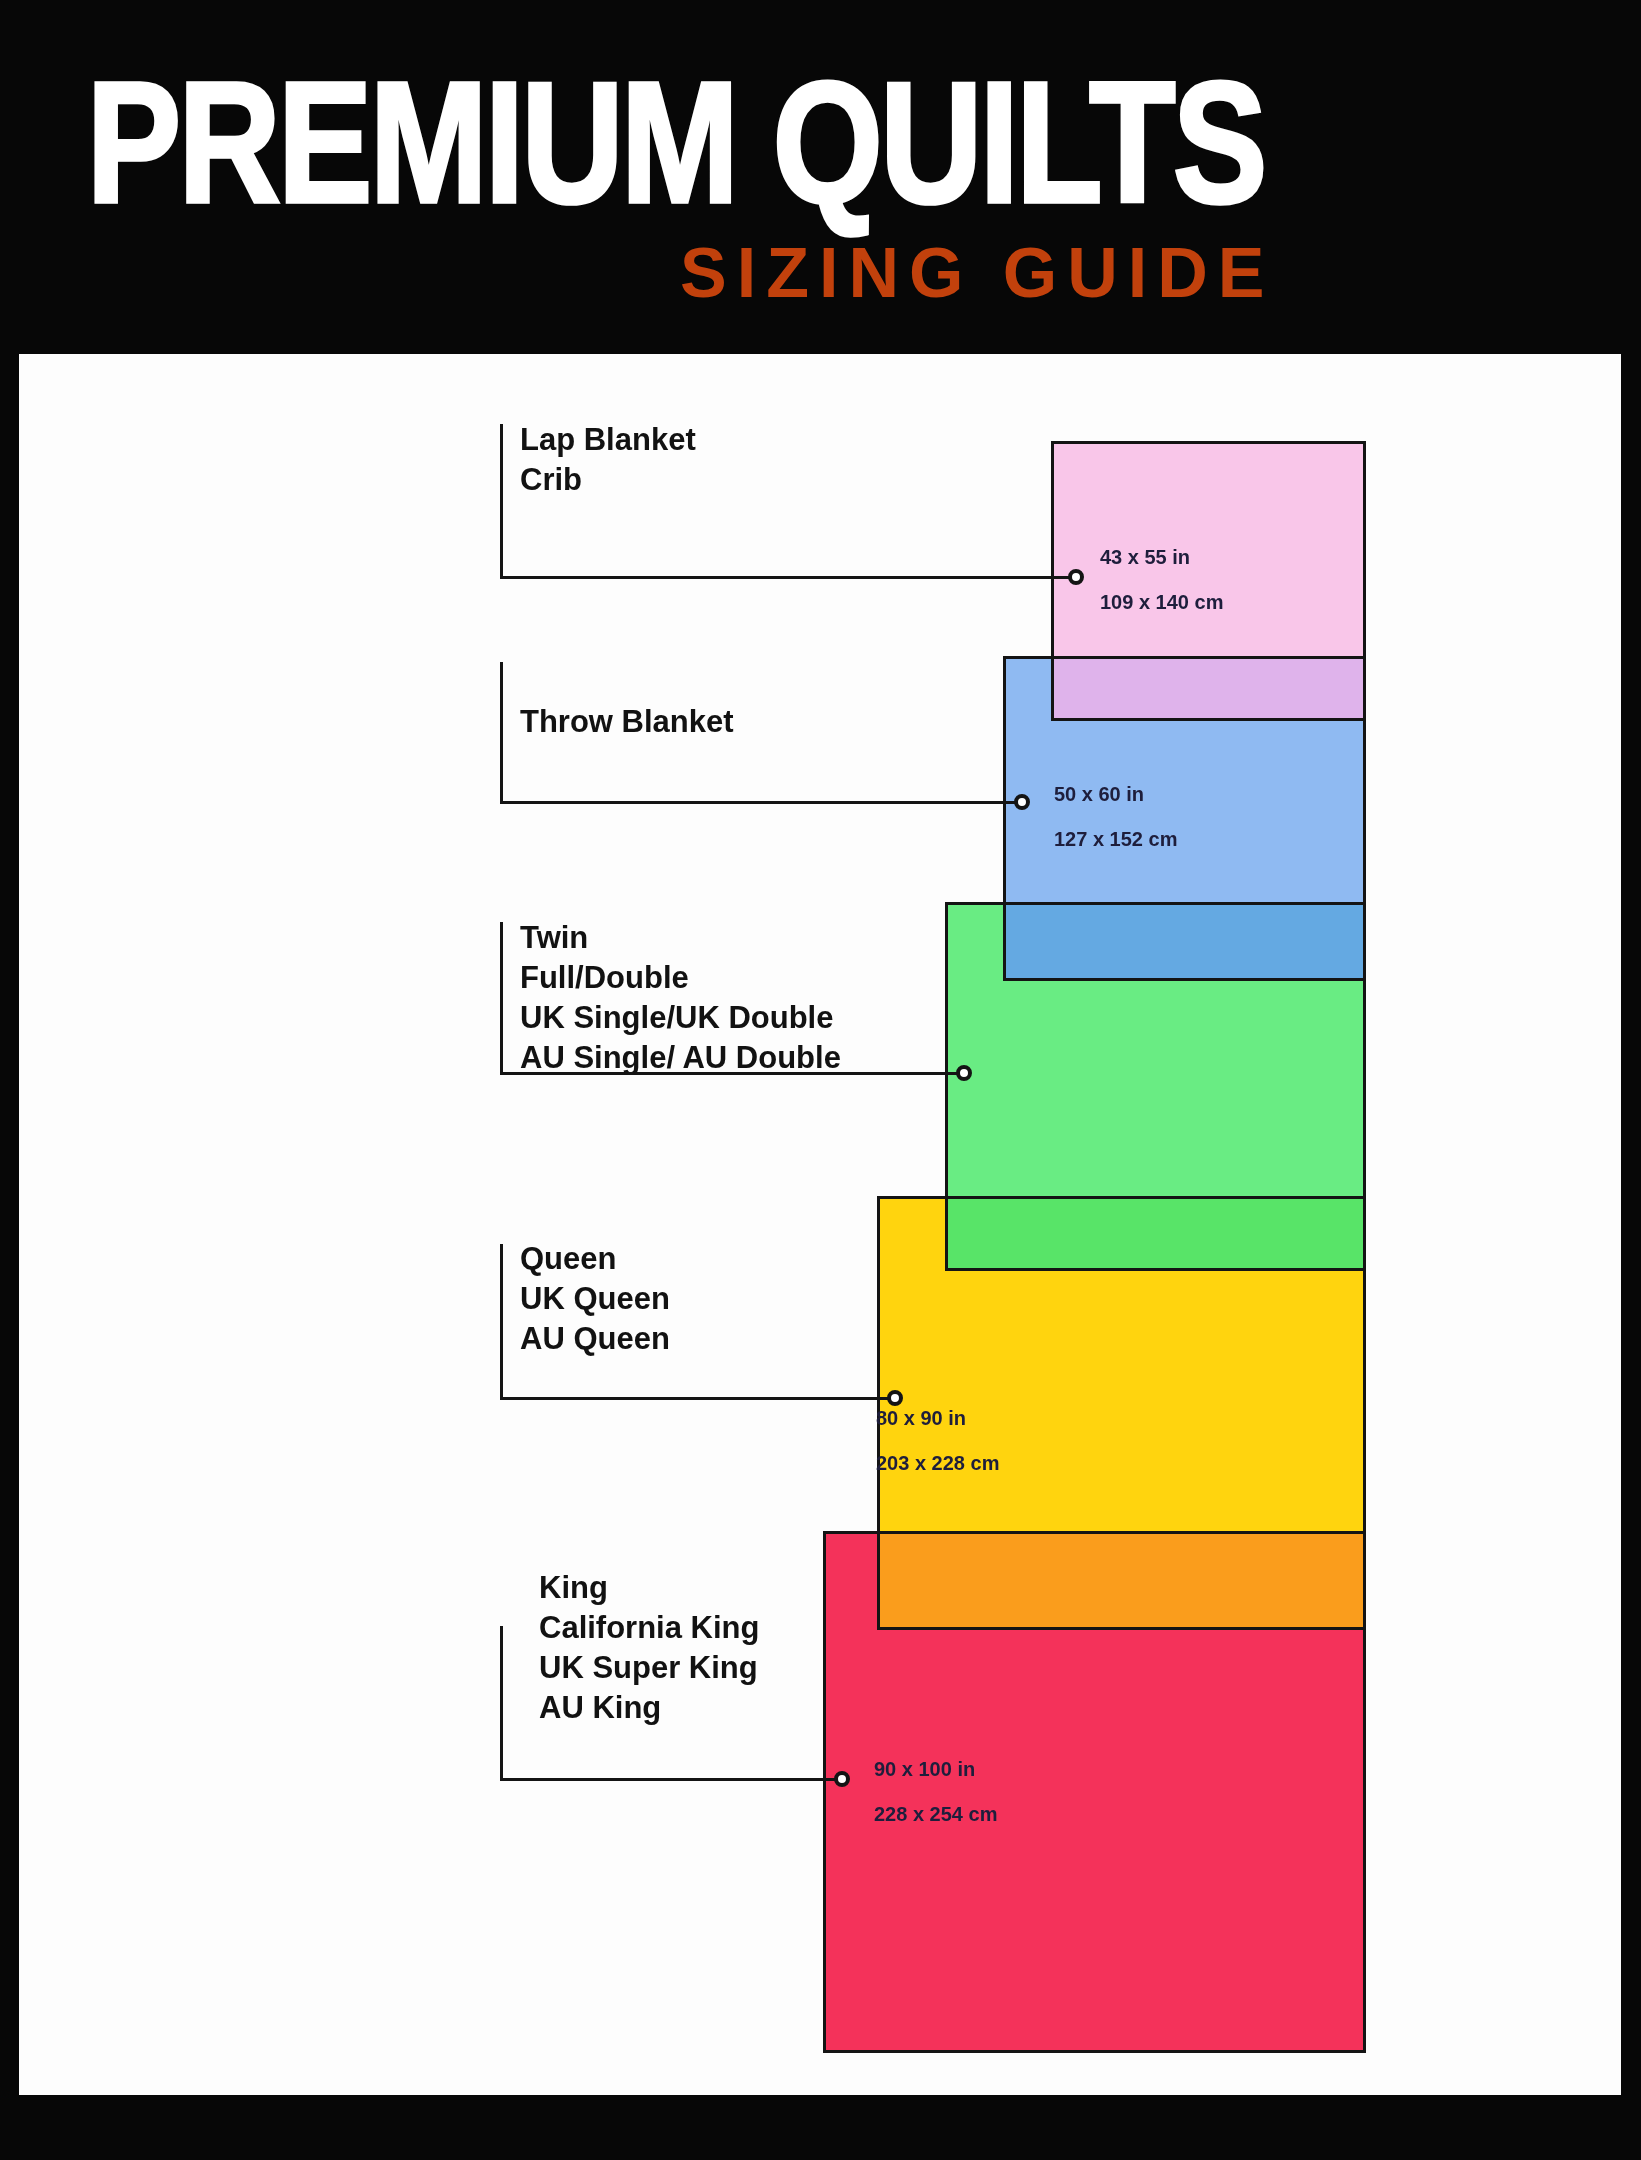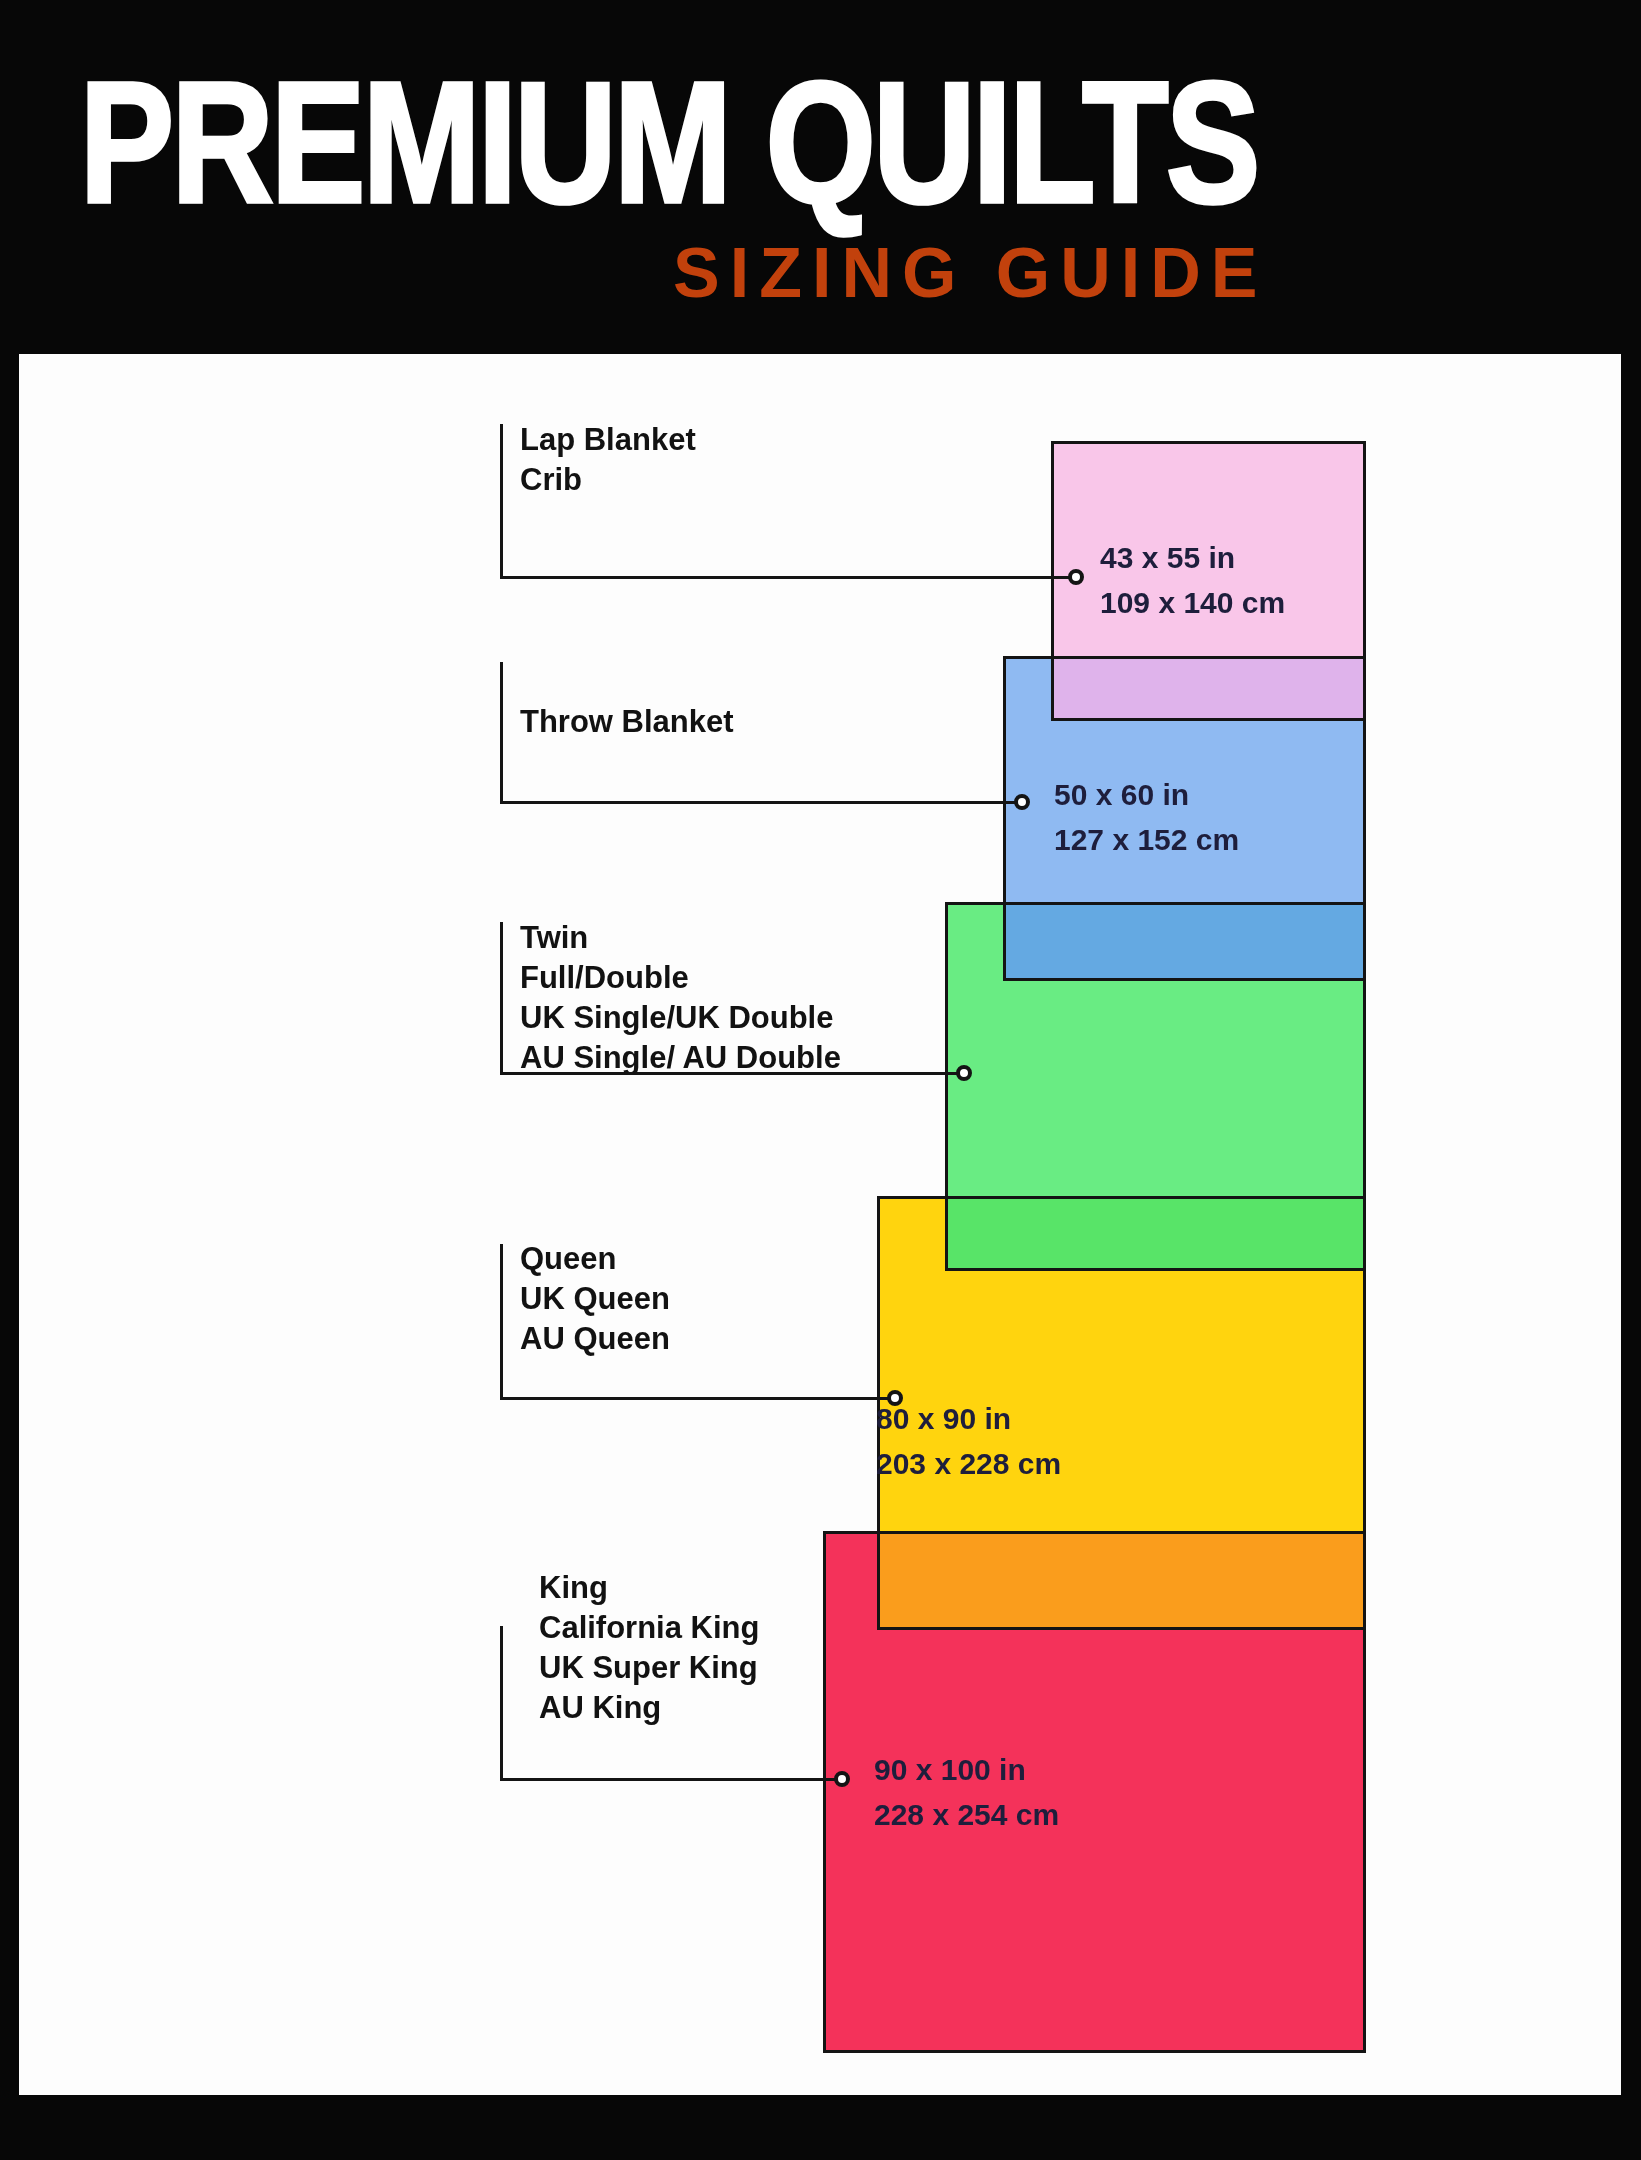--- a/index.html
+++ b/index.html
@@ -5,21 +5,21 @@
   * { margin:0; padding:0; box-sizing:border-box; }
   html,body { width:1641px; height:2160px; }
   body {
     position:relative;
     background:#070707;
     font-family:"Liberation Sans", sans-serif;
     overflow:hidden;
   }
 
   
-  .header { position:absolute; top:0; left:9px; width:1319px; height:354px; background:#070707; }
+  .header { position:absolute; top:0; left:16px; width:1319px; height:354px; background:#070707; }
   .title-wrap { position:absolute; top:56px; left:50%; transform:translateX(-50%); text-align:right; }
   .title {
     font-size:142px; line-height:142px; font-weight:bold; color:#ffffff;
     letter-spacing:-3px; white-space:nowrap;
     transform:scaleY(1.22); transform-origin:top center;
     -webkit-text-stroke:3px #ffffff;
   }
   .subtitle {
     margin-top:40px; font-size:70px; line-height:70px; font-weight:bold;
     color:#c2410c; letter-spacing:10px; margin-right:-10px; white-space:nowrap;
@@ -66,21 +66,21 @@
   .g5-dot { left:815px;  top:1417px; }
 
   
   .label { position:absolute; left:501px; font-size:31px; line-height:40px; font-weight:bold; color:#121212; }
   .g1-label { top:66px; }
   .g2-label { top:304px;margin-top:44px; }
   .g3-label { top:564px; }
   .g4-label { top:885px; }
   .g5-label { top:1214px;margin-left:19px; }
 
-  .dims { position:absolute; font-size:30px; line-height:45px; font-weight:600; color:#1e1e3c; }
+  .dims { position:absolute; font-size:20px; line-height:45px; font-weight:600; color:#1e1e3c; }
   .g1-dims { left:1081px; top:181px; }
   .g2-dims { left:1035px; top:418px; }
   .g3-dims { left:970px;  top:680px; }
   .g4-dims { left:857px;  top:1010px;margin-top:32px; }
   .g5-dims { left:855px;  top:1393px; }
 </style>
 </head>
 <body>
 
 <div class="header">

